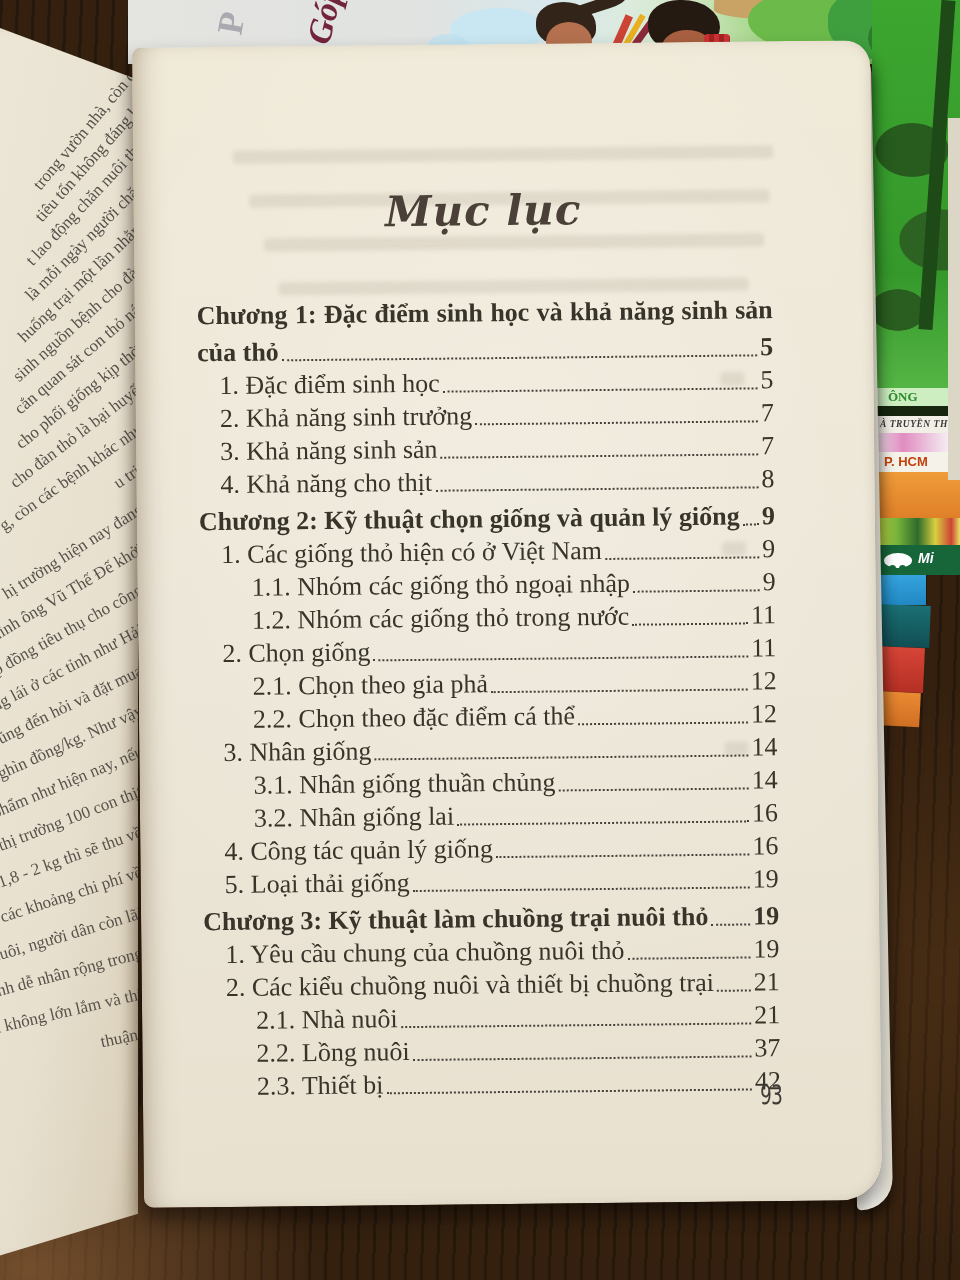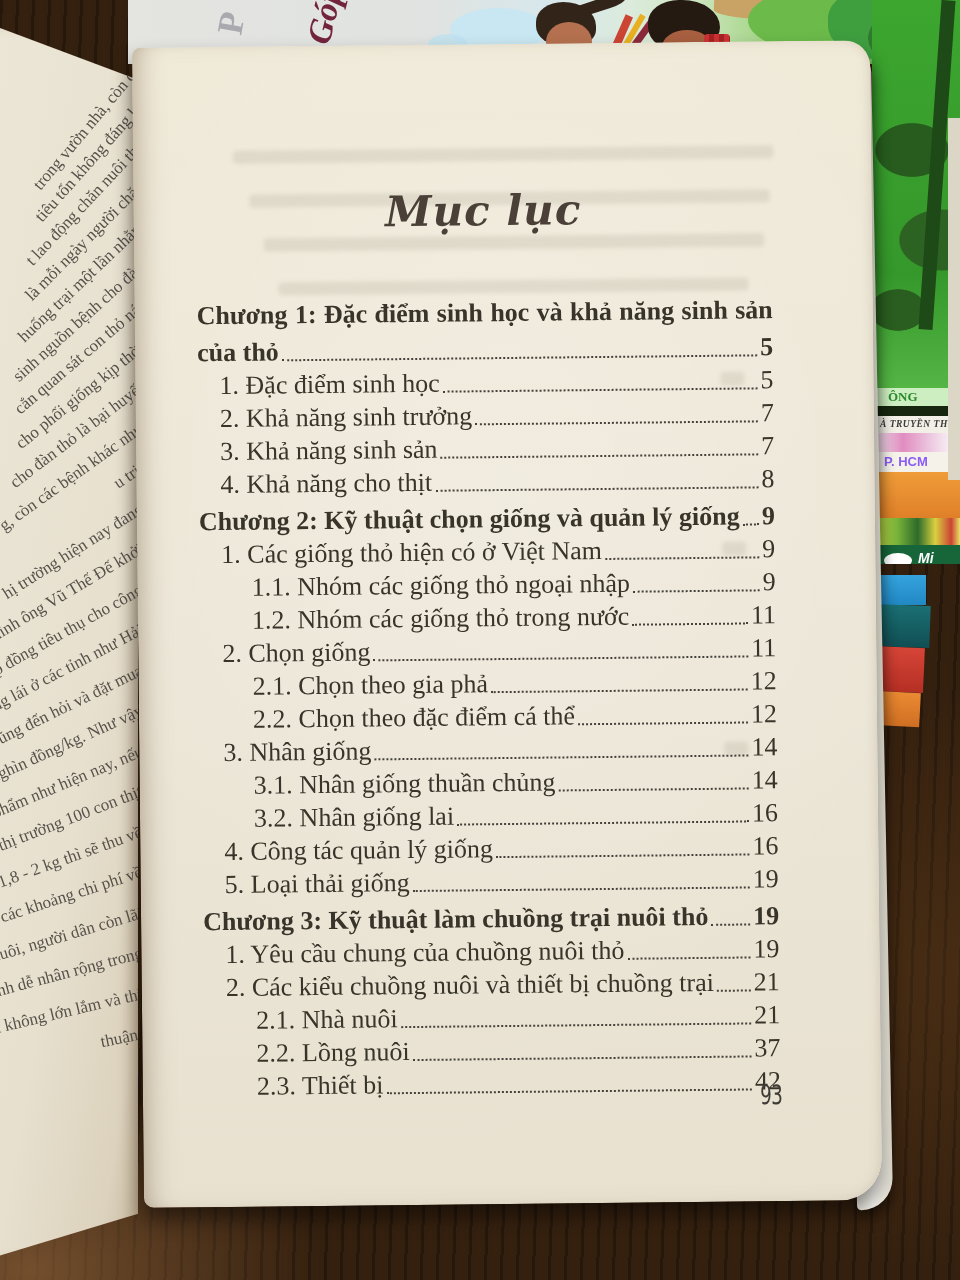--- a/index.html
+++ b/index.html
@@ -44,24 +44,24 @@
       radial-gradient(60px 44px at 40px 150px,#275c1e 60%,rgba(0,0,0,0) 62%),
       radial-gradient(70px 50px at 70px 240px,#2c6322 60%,rgba(0,0,0,0) 62%),
       radial-gradient(46px 34px at 26px 310px,#2a5d20 60%,rgba(0,0,0,0) 62%),
       linear-gradient(180deg,#3ca62f,#35982b 70%,#55b545);}
   .green-trunk{position:absolute;left:58px;top:0;width:14px;height:330px;background:#1d4a16;transform:rotate(4deg);}
   .green-pages{position:absolute;left:948px;top:118px;width:12px;height:362px;background:#dbd6c6;}
   .band-ong{top:388px;height:18px;background:#cdeec0;color:#2c8a2c;font-weight:bold;font-size:13px;line-height:18px;padding-left:16px;box-sizing:border-box;}
   .band-dark{top:406px;height:10px;background:#16260f;}
   .band-truyen{top:416px;height:17px;background:#f2efe6;color:#3a3a3a;font-weight:bold;font-style:italic;font-size:9.5px;line-height:17px;padding-left:8px;letter-spacing:.5px;box-sizing:border-box;}
   .band-pink{top:433px;height:19px;background:linear-gradient(90deg,#f6eff3,#e08cc0 35%,#f0d8e8 75%,#fff);}
-  .band-hcm{top:452px;height:30px;background:#f5f2ea;color:#8b5cf6;font-weight:bold;font-size:13px;line-height:20px;padding-left:12px;font-family:"Liberation Sans",sans-serif;box-sizing:border-box;}
+  .band-hcm{top:452px;height:30px;background:#f5f2ea;color:#c2410c;font-weight:bold;font-size:13px;line-height:20px;padding-left:12px;font-family:"Liberation Sans",sans-serif;box-sizing:border-box;}
   .band-orange1{top:472px;height:46px;background:linear-gradient(180deg,#ef9c3a,#df8028);}
   .band-pic{top:518px;height:27px;background:linear-gradient(90deg,#cfe24a,#7ab53a 28%,#2e6b2a 52%,#d8d040 72%,#cc4433 90%,#e8e060);}
-  .band-logo{top:545px;height:19px;background:#17663a;}
+  .band-logo{top:545px;height:30px;background:#17663a;}
   .logo-oval{position:absolute;left:12px;top:8px;width:28px;height:15px;background:#fff;border-radius:50%;}
   .logo-dot{position:absolute;top:12px;width:7px;height:7px;background:#17663a;border-radius:50%;}
   .logo-text{position:absolute;left:46px;top:5px;color:#fff;font-weight:bold;font-size:14px;font-family:"Liberation Sans",sans-serif;font-style:italic;}
   .band-blue{top:575px;height:30px;width:54px;background:linear-gradient(180deg,#35a3dd,#2188c4);}
   .band-teal{top:605px;height:42px;width:58px;background:linear-gradient(180deg,#1a6f73,#114f54);transform:rotate(2deg);}
   .band-red{top:647px;height:45px;width:52px;background:linear-gradient(180deg,#d64537,#b52f24);transform:rotate(2.5deg);}
   .band-orange2{top:692px;height:34px;width:48px;background:linear-gradient(180deg,#ea8a33,#d06f22);transform:rotate(3deg);}
 
   
   .left-page{position:absolute;left:0;top:28px;width:138px;height:1230px;overflow:hidden;

